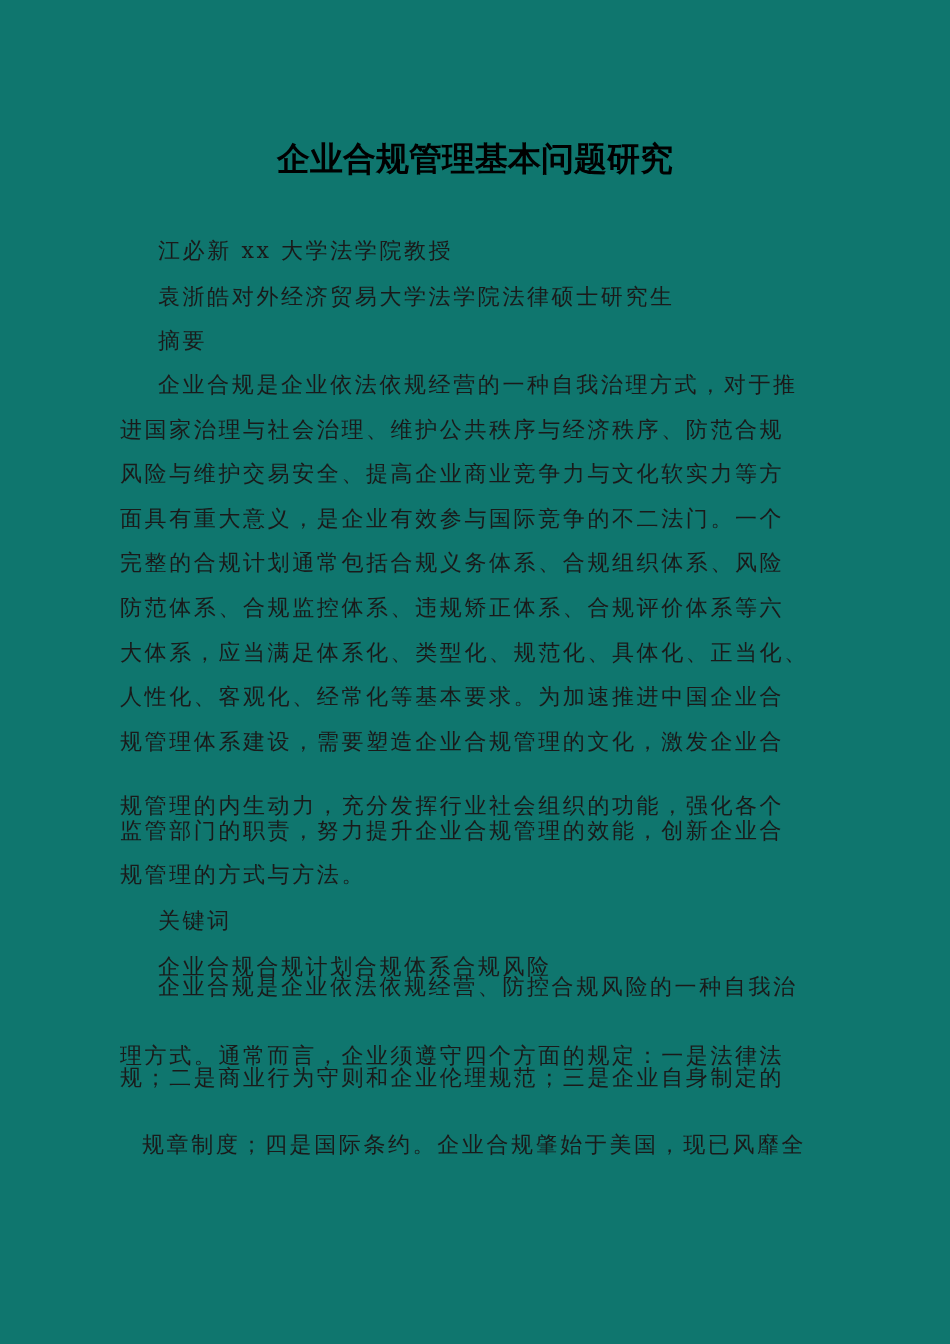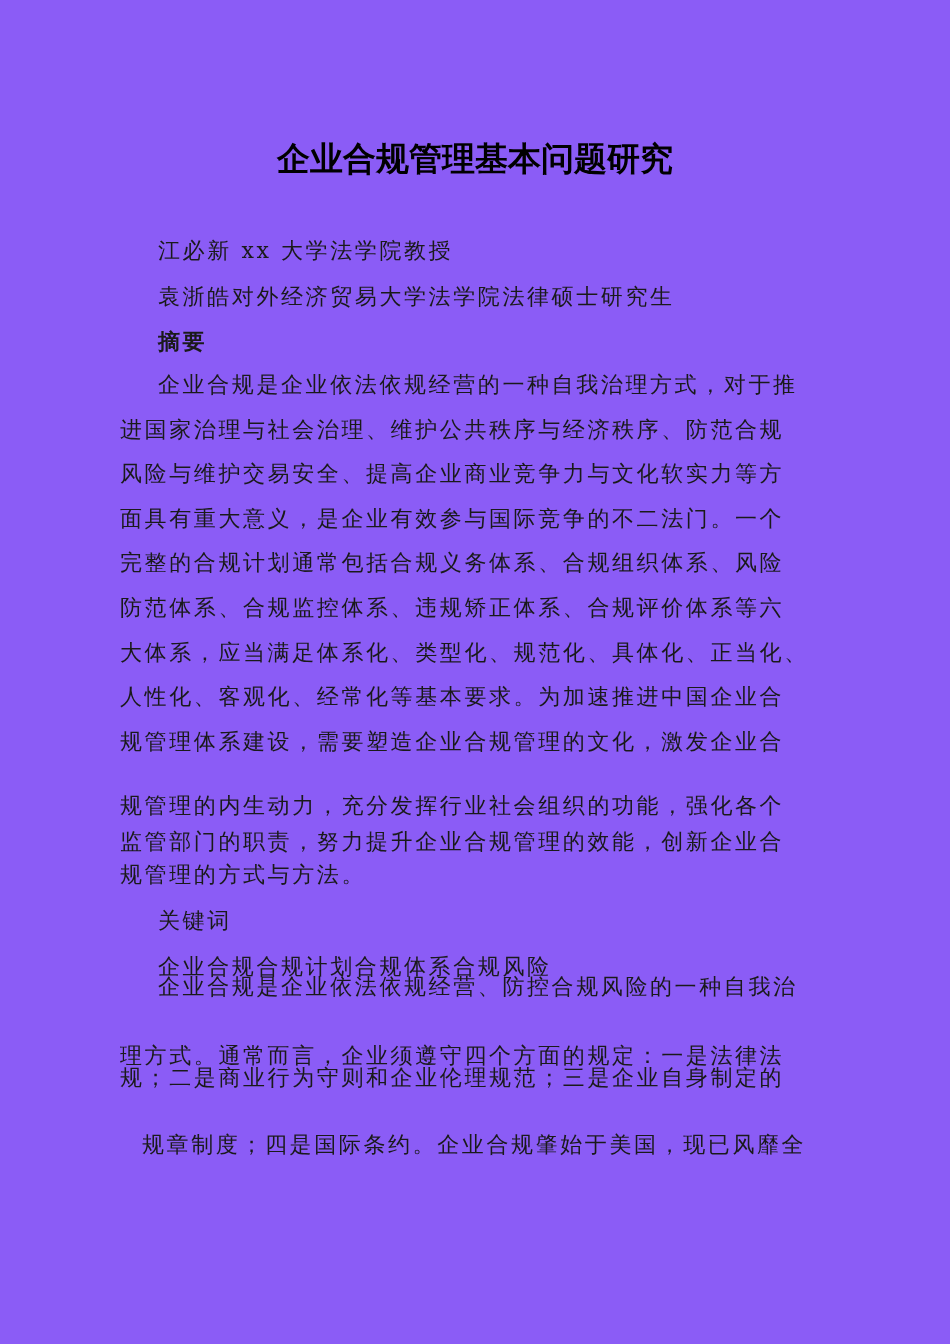--- a/index.html
+++ b/index.html
@@ -12,21 +12,21 @@
       height: 1344px;
       position: relative;
       overflow: hidden;
       font-family: "DejaVu Serif", "Liberation Serif", serif;
       color: #111111;
     }
     .page {
       position: absolute;
       left: 0; top: 0;
       width: 950px; height: 1344px;
-      background: #8b5cf6;
+      background: #0f766e;
     }
     .title {
       position: absolute;
       top: 134px;
       left: 0;
       width: 950px;
       text-align: center;
       font-size: 33px;
       font-weight: bold;
       letter-spacing: 0px;
@@ -48,34 +48,34 @@
 </head>
 <body>
 
 <div class="page">
 
   <div class="title">企业合规管理基本问题研究</div>
 
   <div class="line indent" style="top:236px;">江必新 xx 大学法学院教授</div>
   <div class="line indent" style="top:282px;">袁浙皓对外经济贸易大学法学院法律硕士研究生</div>
 
-  <div class="line indent" style="top:326px;font-weight:bold;">摘要</div>
+  <div class="line indent" style="top:326px;">摘要</div>
 
   <div>
     <div class="line indent" style="top:370px;">企业合规是企业依法依规经营的一种自我治理方式，对于推</div>
     <div class="line" style="top:415px;">进国家治理与社会治理、维护公共秩序与经济秩序、防范合规</div>
     <div class="line" style="top:459px;">风险与维护交易安全、提高企业商业竞争力与文化软实力等方</div>
     <div class="line" style="top:504px;">面具有重大意义，是企业有效参与国际竞争的不二法门。一个</div>
     <div class="line" style="top:548px;">完整的合规计划通常包括合规义务体系、合规组织体系、风险</div>
     <div class="line" style="top:593px;">防范体系、合规监控体系、违规矫正体系、合规评价体系等六</div>
     <div class="line" style="top:638px;">大体系，应当满足体系化、类型化、规范化、具体化、正当化、</div>
     <div class="line" style="top:682px;">人性化、客观化、经常化等基本要求。为加速推进中国企业合</div>
     <div class="line" style="top:727px;">规管理体系建设，需要塑造企业合规管理的文化，激发企业合</div>
     <div class="line" style="top:771px;margin-top:20px;">规管理的内生动力，充分发挥行业社会组织的功能，强化各个</div>
-    <div class="line" style="top:816px;margin-top:11px;">监管部门的职责，努力提升企业合规管理的效能，创新企业合</div>
+    <div class="line" style="top:816px;">监管部门的职责，努力提升企业合规管理的效能，创新企业合</div>
     <div class="line" style="top:860px;">规管理的方式与方法。</div>
   </div>
 
   <div class="line indent" style="top:952px;">企业合规合规计划合规体系合规风险</div>
   <div class="line indent" style="top:906px;">关键词</div>
 
   <div>
     <div class="line indent" style="top:972px;">企业合规是企业依法依规经营、防控合规风险的一种自我治</div>
     <div class="line" style="top:1041px;">理方式。通常而言，企业须遵守四个方面的规定：一是法律法</div>
     <div class="line" style="top:1063px;">规；二是商业行为守则和企业伦理规范；三是企业自身制定的</div>

